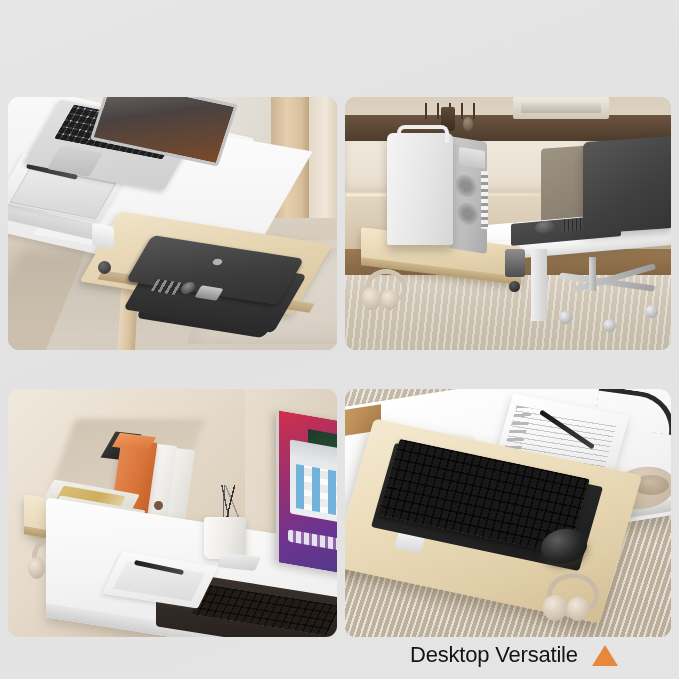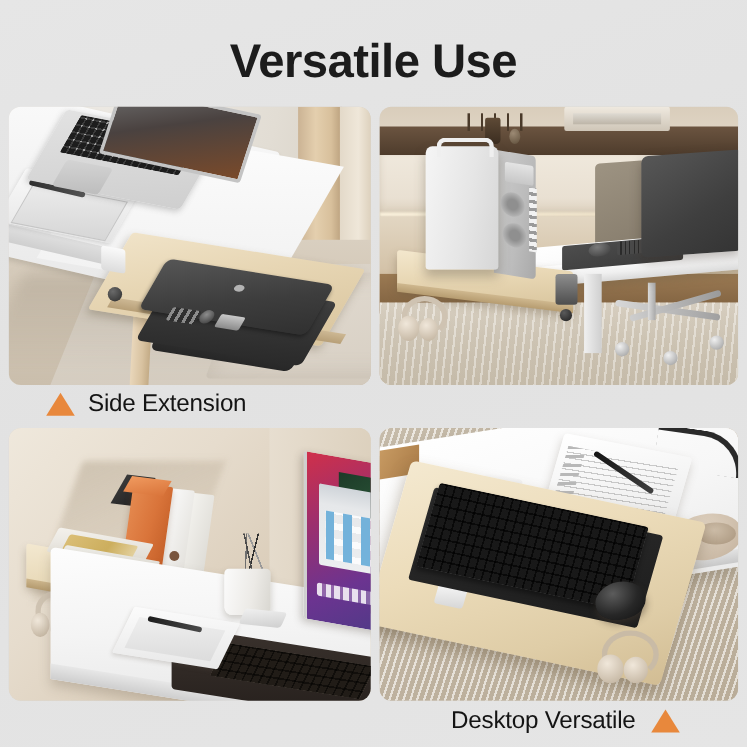--- a/index.html
+++ b/index.html
@@ -756,21 +756,20 @@
     position: absolute;
     border-radius: 50%;
     background: radial-gradient(circle at 38% 32%, #f0e7da, #bdae99);
   }
 </style>
 </head>
 <body>
 
 <div class="page">
 
-  <div class="title">Versatile Use</div>
 
   <div class="panel p-tl">
     <div class="scene">
       <div class="ob tl-wall"></div>
       <div class="ob tl-doorframe"></div>
       <div class="ob tl-doorframe2"></div>
       <div class="ob tl-floor"></div>
       <div class="ob tl-rug"></div>
       <div class="ob tl-rug2"></div>
       <div class="ob tl-shadow1"></div>
@@ -845,24 +844,20 @@
       <div class="ob tr-pc-ports"></div>
 
       <div class="ob tr-headphones">
         <div class="hp-band" style="left:2px;top:0;width:32px;height:28px;"></div>
         <div class="hp-cup" style="left:-1px;top:18px;width:19px;height:23px;"></div>
         <div class="hp-cup" style="left:18px;top:20px;width:17px;height:21px;"></div>
       </div>
     </div>
   </div>
 
-  <div class="caption cap-side">
-    <div class="tri tri-l"></div>
-    <span>Side Extension</span>
-  </div>
 
   <div class="panel p-bl">
     <div class="scene">
       <div class="ob bl-wall"></div>
       <div class="ob bl-wall-right"></div>
       <div class="ob bl-wall-shadow"></div>
 
       <div class="ob bl-file-dark"></div>
       <div class="ob bl-file-white2"></div>
       <div class="ob bl-file-white1"></div>

